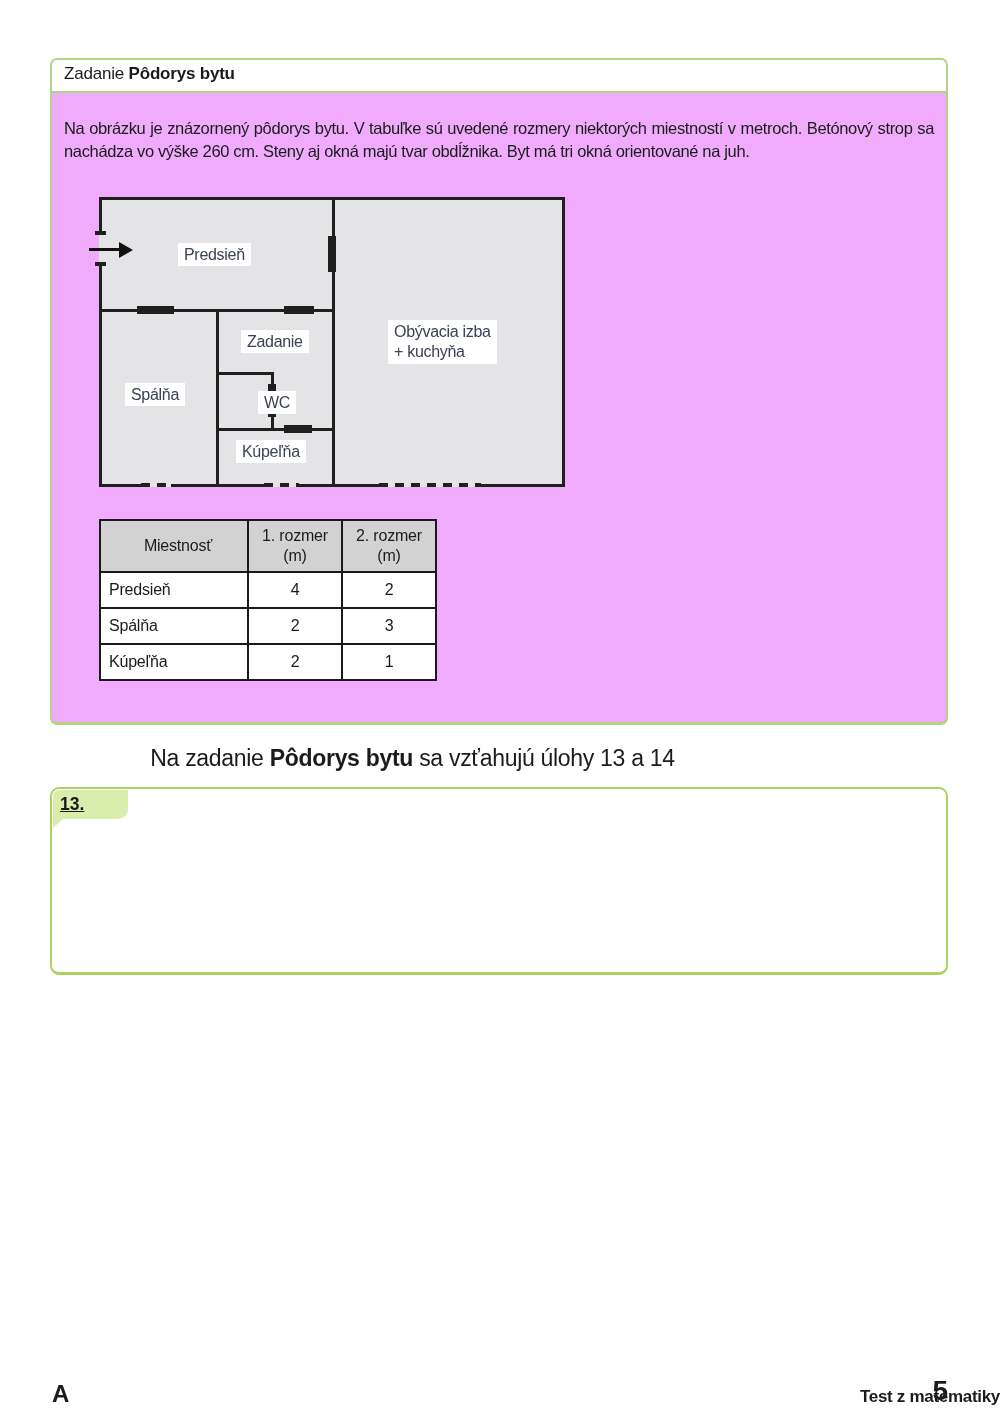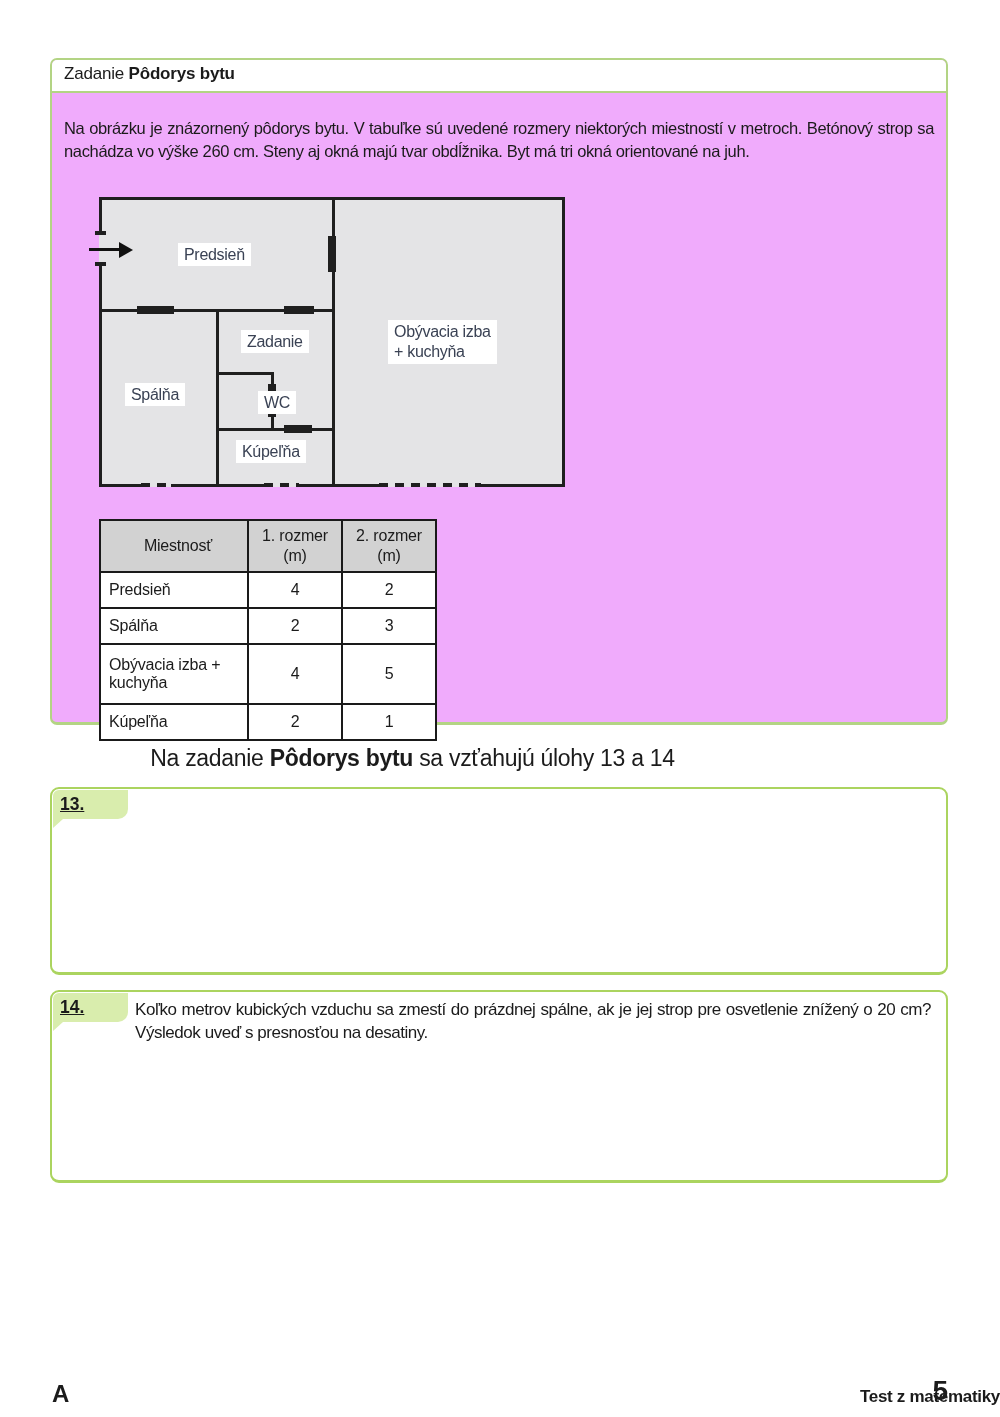--- a/index.html
+++ b/index.html
@@ -129,46 +129,35 @@
         <tr class="h28">
           <td class="c1">Predsieň</td>
           <td class="num">4</td>
           <td class="num">2</td>
         </tr>
         <tr class="h28">
           <td class="c1">Spálňa</td>
           <td class="num">2</td>
           <td class="num">3</td>
         </tr>
-        <tr class="h52">
-          <td class="c1">Obývacia izba + kuchyňa</td>
-          <td class="num">4</td>
-          <td class="num">5</td>
-        </tr>
         <tr class="h28">
           <td class="c1">Kúpeľňa</td>
           <td class="num">2</td>
           <td class="num">1</td>
         </tr>
       </tbody>
     </table>
   </div>
 
   <div class="relation"><span>Na zadanie </span><b>Pôdorys bytu</b><span> sa vzťahujú úlohy 13 a 14</span></div>
 
   <div class="qbox q13">
     <div class="qtab">
       <div class="qnum">13.</div>
     </div>
   </div>
 
-  <div class="qbox q14">
-    <div class="qtab">
-      <div class="qnum">14.</div>
-    </div>
-    <div class="qtext">Koľko metrov kubických vzduchu sa zmestí do prázdnej spálne, ak je jej strop pre osvetlenie znížený o 20 cm? Výsledok uveď s presnosťou na desatiny.</div>
-  </div>
 
   <div class="footer-a">A</div>
   <div class="footer-center">Test z matematiky</div>
   <div class="footer-page">5</div>
 
 </div>
 
 </body></html>

